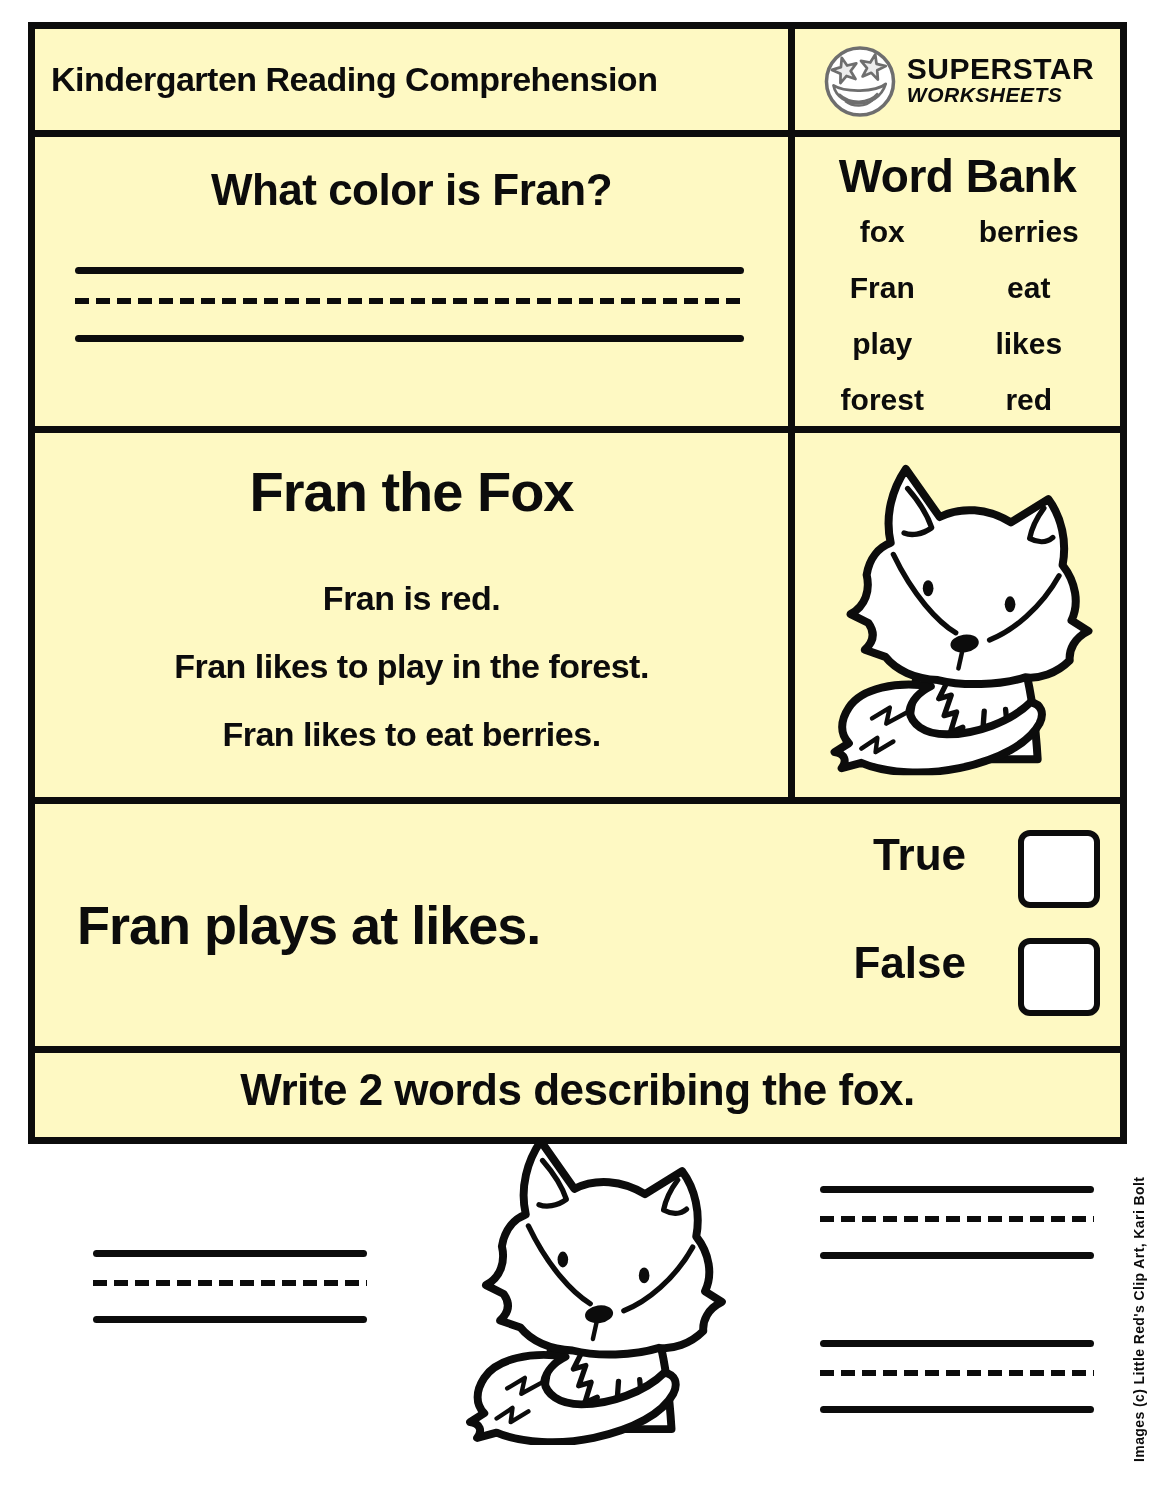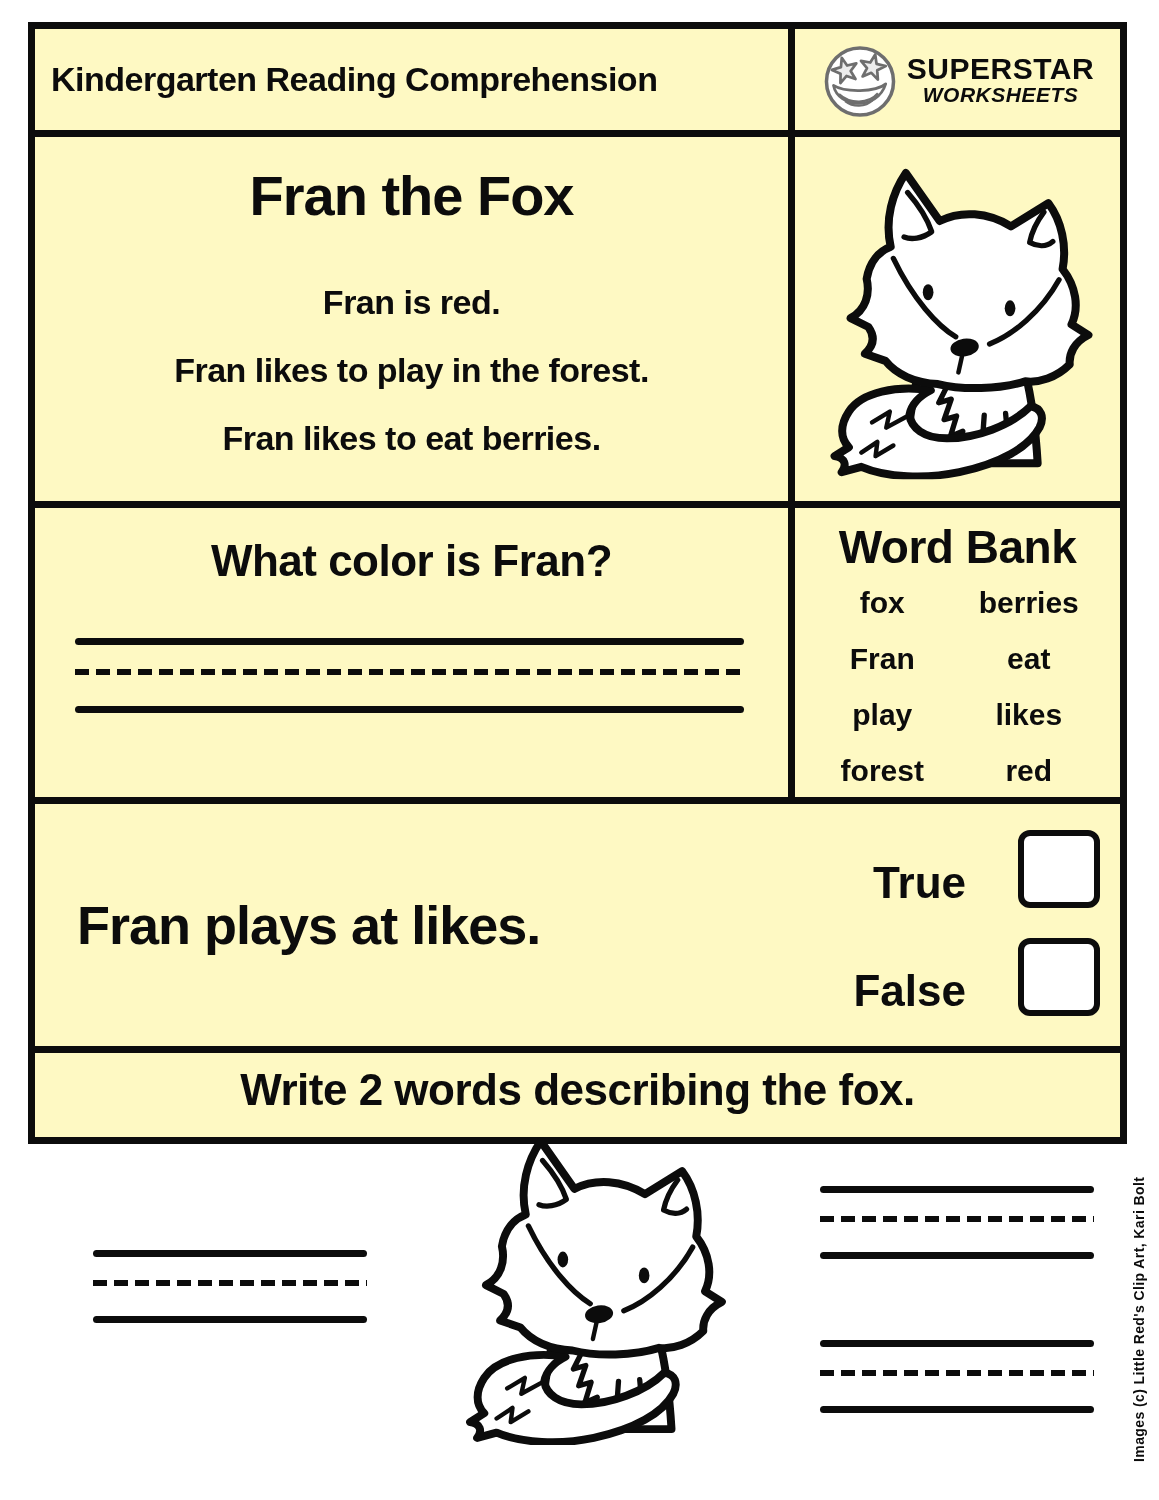--- a/index.html
+++ b/index.html
@@ -16,21 +16,21 @@
   .row + .row { border-top:7px solid #0c0c0c; }
   .cell-l { width:760px; border-right:7px solid #0c0c0c; }
   .cell-r { flex:1; }
 
   
   .r-header { height:101px; }
   .r-header .cell-l { display:flex; align-items:center; padding-left:16px; }
   .ws-title { font-size:34px; font-weight:800; letter-spacing:-0.5px; white-space:nowrap; }
   .brand { display:flex; align-items:center; justify-content:center; gap:8px; height:100%; }
   .brand svg { width:78px; height:78px; }
-  .brand-text { line-height:1.02;text-align:center; }
+  .brand-text { line-height:1.02; }
   .brand-line1 { font-size:30px; font-weight:800; letter-spacing:0.5px; }
   .brand-line2 { font-size:21px; font-weight:800; letter-spacing:0.5px;font-style:italic; }
 
   
   .r-story { height:371px; }
   .story-title { margin-top:26px; text-align:center; font-size:56px; font-weight:800; letter-spacing:-1px; }
   .story-lines { margin-top:40px; text-align:center; font-size:34px; font-weight:700; line-height:68px; letter-spacing:-0.5px; }
   .fox-wrap { display:flex; align-items:center; justify-content:center; height:100%; }
 
   
@@ -43,21 +43,21 @@
   .hwlines .ln-solid + .ln-dash + .ln-solid, .hwlines .ln-dash + .ln-solid { margin-top:31px; }
   .wb-title { margin-top:12px; text-align:center; font-size:46px; font-weight:800; letter-spacing:-0.5px; }
   .wb-grid { margin:12px 18px 0 14px; display:grid; grid-template-columns:1fr 1fr; row-gap:22px; }
   .wb-word { text-align:center; font-size:30px; font-weight:700; }
 
   
   .r-tf { height:249px; }
   .tf-left { flex:1; display:flex; align-items:center; padding-left:42px; }
   .tf-statement { font-size:54px; font-weight:800; letter-spacing:-1px; white-space:nowrap; }
   .tf-right { width:340px; padding-right:20px; }
-  .tf-row { display:flex; align-items:flex-end; justify-content:flex-end; gap:52px; }
+  .tf-row { display:flex; align-items:flex-start; justify-content:flex-end; gap:52px; }
   .tf-row-true { margin-top:26px; }
   .tf-row-false { margin-top:30px; }
   .tf-label { font-size:44px; font-weight:800; }
   .tf-box { width:82px; height:78px; border:6px solid #0c0c0c; border-radius:12px; background:#fff; }
 
   
   .r-bottom { flex:1; position:relative; }
   .desc-prompt { margin-top:12px; text-align:center; font-size:44px; font-weight:800; letter-spacing:-0.5px; }
   .fox-bottom { position:absolute; left:50%; top:74px; transform:translateX(-50%); margin-left:14px; }
   .mini-lines { position:absolute; width:274px; }
@@ -130,38 +130,20 @@
             <polygon points="0,-17 4.1,-5.7 16.2,-5.3 6.7,2.2 10,13.8 0,7 -10,13.8 -6.7,2.2 -16.2,-5.3 -4.1,-5.7" transform="translate(66,34) rotate(12)" fill="#ececec" stroke="#6e6e6e" stroke-width="3.5" stroke-linejoin="round"></polygon>
           </svg>
           <div class="brand-text">
             <div class="brand-line1">SUPERSTAR</div>
             <div class="brand-line2">WORKSHEETS</div>
           </div>
         </div>
       </div>
     </div>
 
-    <div class="row r-story">
-      <div class="cell-l">
-        <div class="story-title">Fran the Fox</div>
-        <div class="story-lines">
-          <div>Fran is red.</div>
-          <div>Fran likes to play in the forest.</div>
-          <div>Fran likes to eat berries.</div>
-        </div>
-      </div>
-      <div class="cell-r">
-        <div class="fox-wrap">
-          <svg width="285" height="330" viewBox="0 0 320 360">
-              <use href="#fox-art"></use>
-            </svg>
-        </div>
-      </div>
-    </div>
-
     <div class="row r-question">
       <div class="cell-l">
         <div class="q-prompt">What color is Fran?</div>
         <div class="hwlines">
           <div class="ln-solid"></div>
           <div class="ln-dash"></div>
           <div class="ln-solid"></div>
         </div>
       </div>
       <div class="cell-r">
@@ -172,20 +154,38 @@
           <span class="wb-word">Fran</span>
           <span class="wb-word">eat</span>
           <span class="wb-word">play</span>
           <span class="wb-word">likes</span>
           <span class="wb-word">forest</span>
           <span class="wb-word">red</span>
         </div>
       </div>
     </div>
 
+    <div class="row r-story">
+      <div class="cell-l">
+        <div class="story-title">Fran the Fox</div>
+        <div class="story-lines">
+          <div>Fran is red.</div>
+          <div>Fran likes to play in the forest.</div>
+          <div>Fran likes to eat berries.</div>
+        </div>
+      </div>
+      <div class="cell-r">
+        <div class="fox-wrap">
+          <svg width="285" height="330" viewBox="0 0 320 360">
+              <use href="#fox-art"></use>
+            </svg>
+        </div>
+      </div>
+    </div>
+
     <div class="row r-tf">
       <div class="tf-left">
         <div class="tf-statement">Fran plays at likes.</div>
       </div>
       <div class="tf-right">
         <div class="tf-row tf-row-true">
           <span class="tf-label">True</span>
           <span class="tf-box"></span>
         </div>
         <div class="tf-row tf-row-false">

